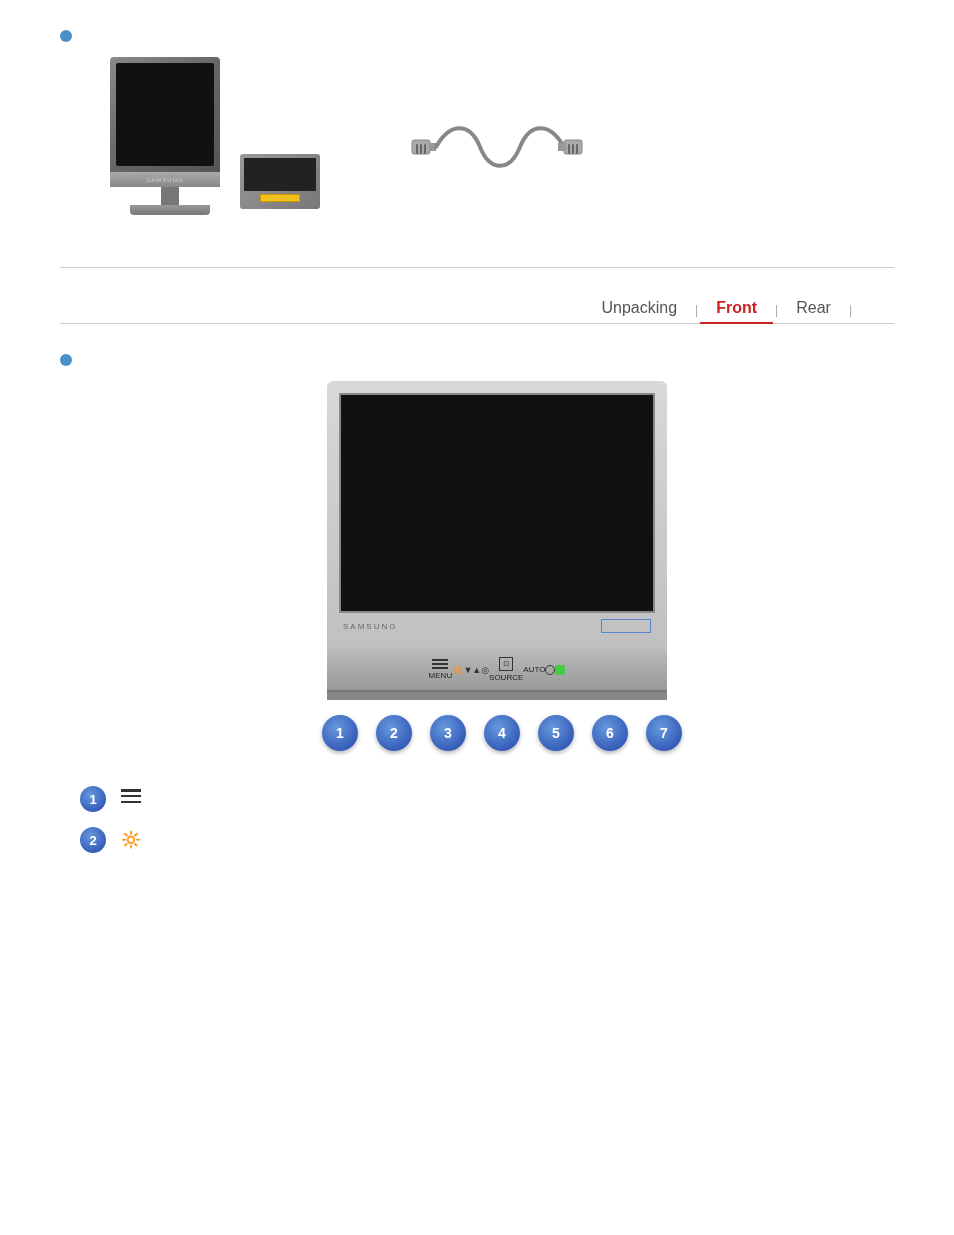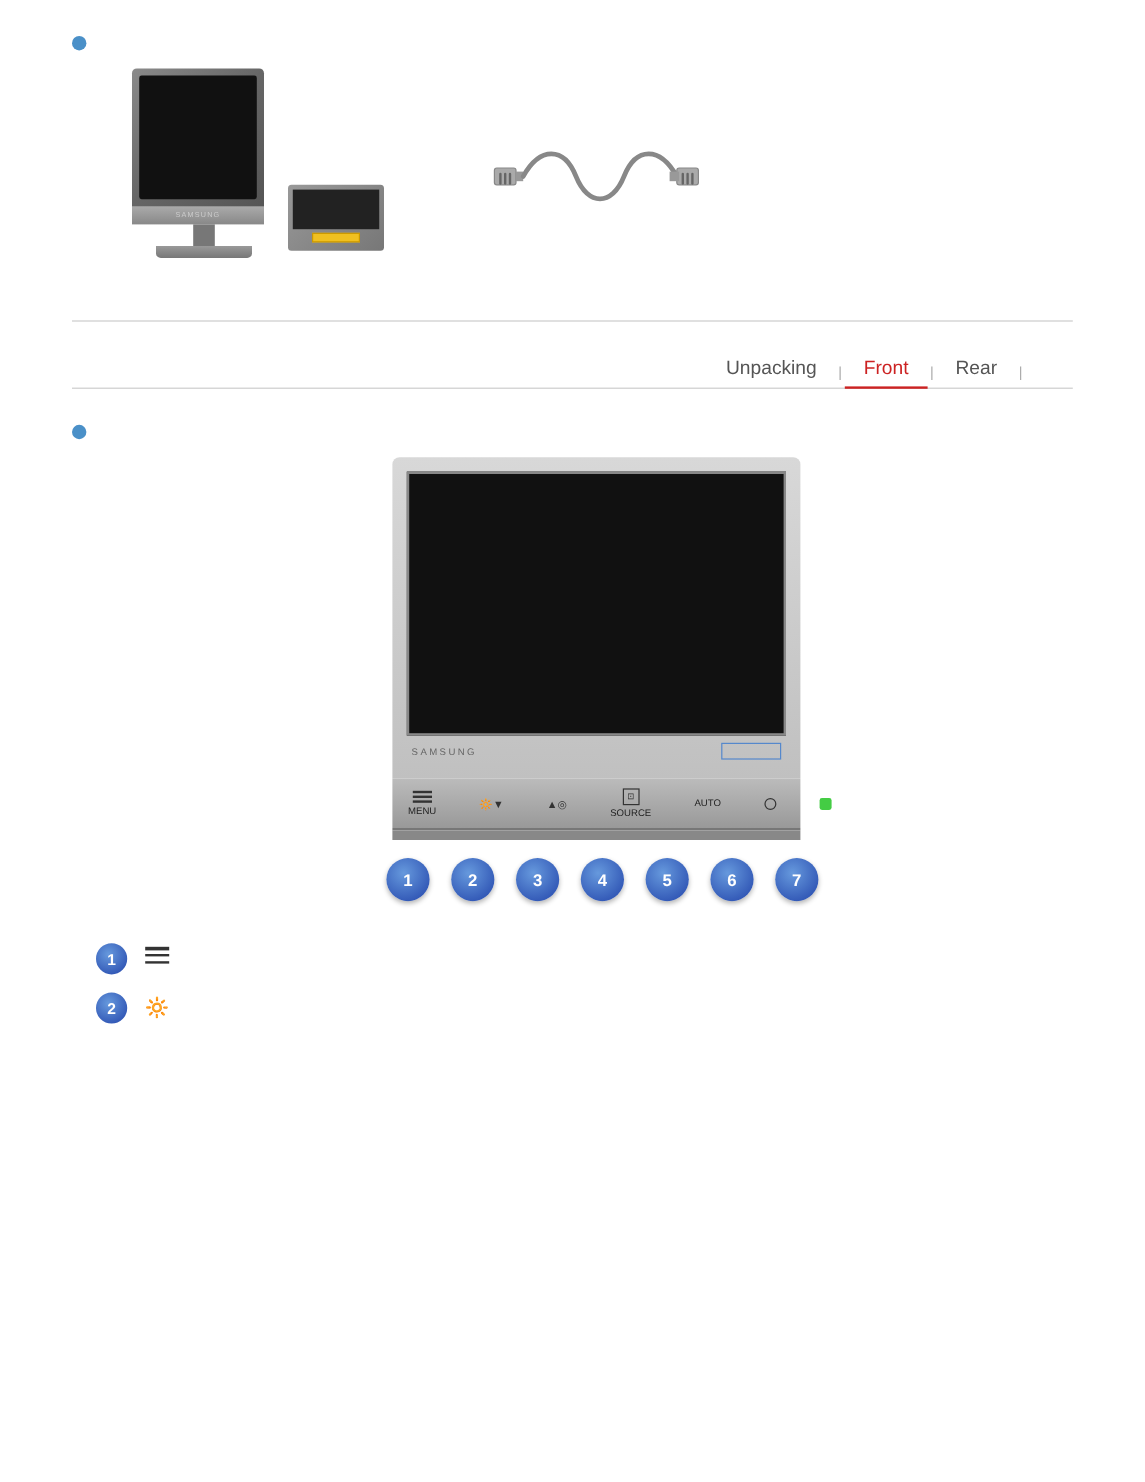--- a/index.html
+++ b/index.html
@@ -162,21 +162,21 @@
       padding: 6px 16px;
       font-size: 16px;
       color: #555;
       cursor: pointer;
       position: relative;
       white-space: nowrap;
     }
 
     .tab-item.active {
       color: #cc2222;
-      font-weight: normal;
+      font-weight: bold;
     }
 
     .tab-item.active::after {
       content: '';
       position: absolute;
       bottom: -1px;
       left: 0;
       right: 0;
       height: 2px;
       background: #cc2222;
@@ -249,23 +249,22 @@
     .monitor-control-panel {
       width: 340px;
       background: linear-gradient(180deg, #bbb, #999);
       padding: 5px 8px;
       border-bottom: 2px solid #777;
     }
 
     .control-panel-inner {
       display: flex;
       align-items: center;
-      justify-content: flex-start;
+      justify-content: center;
       padding: 3px 5px;
-      gap: 36px;
     }
 
     .control-label {
       font-size: 8px;
       color: #222;
       text-align: center;
     }
 
     .control-item {
       display: flex;

